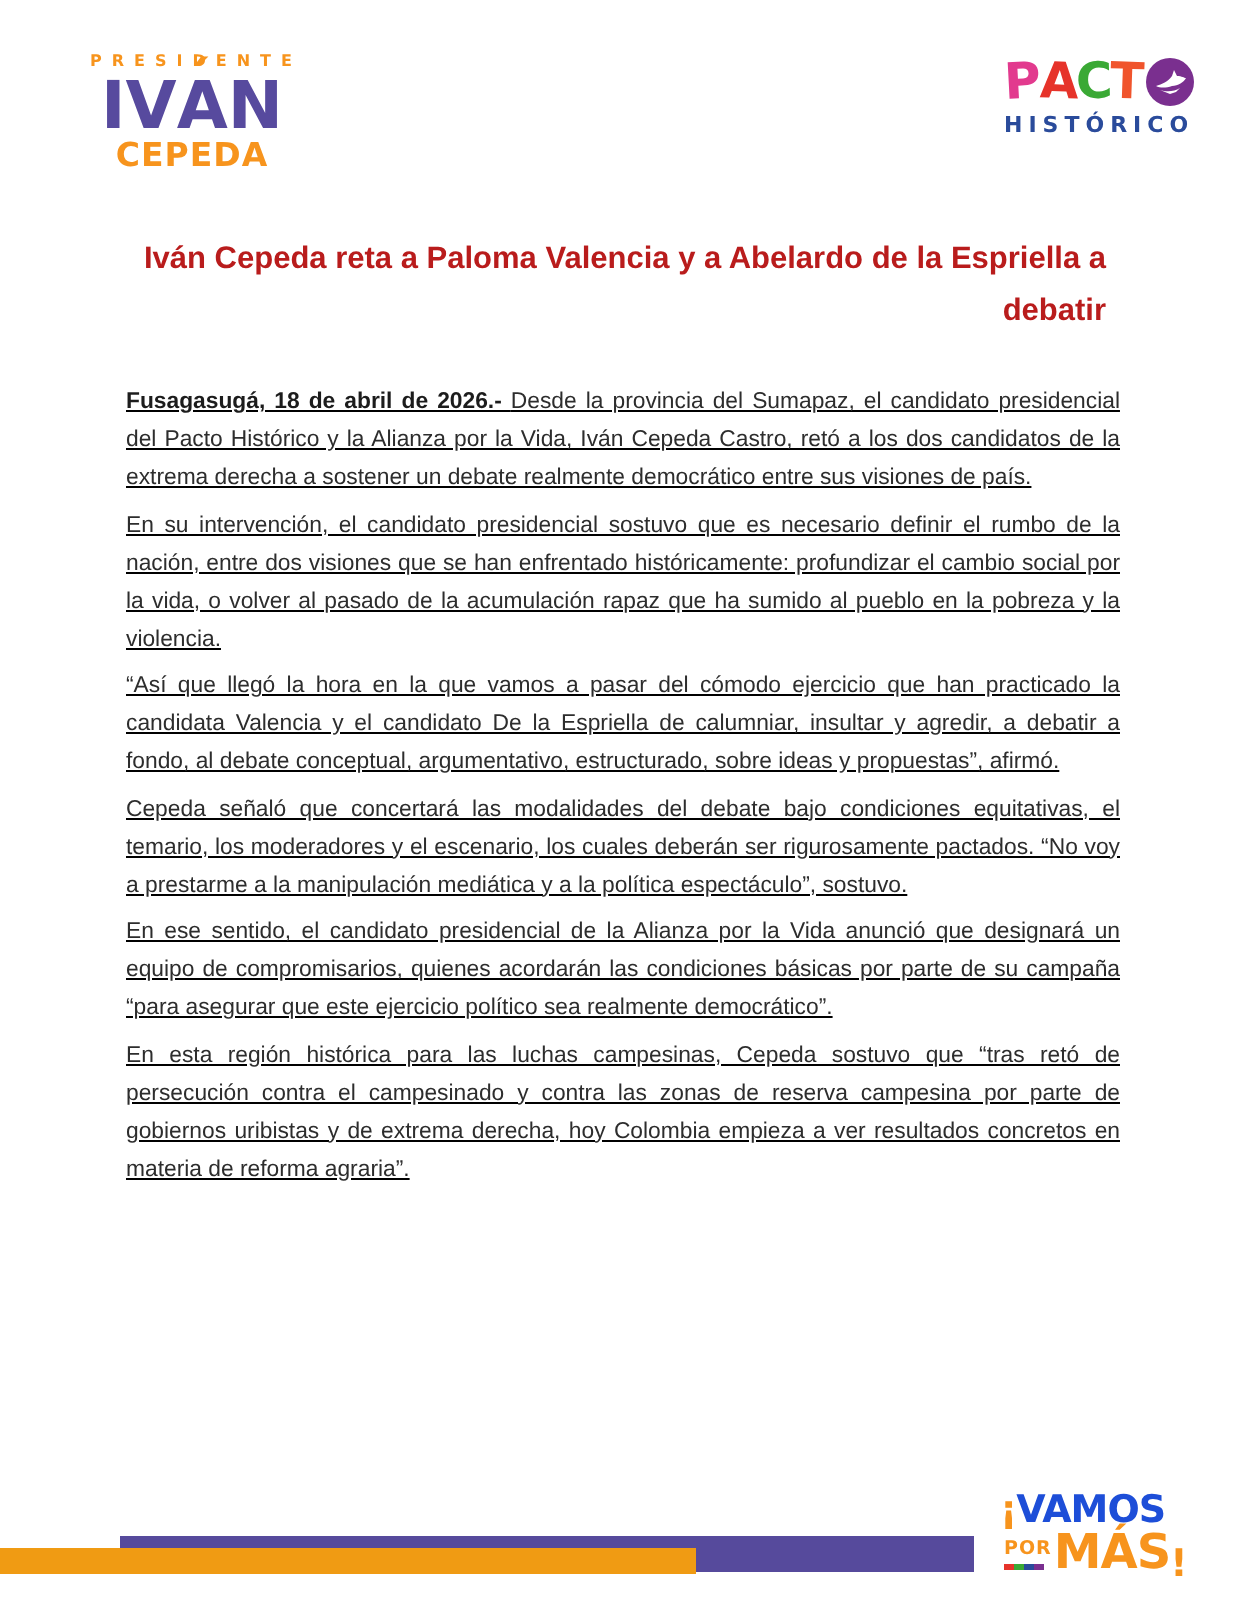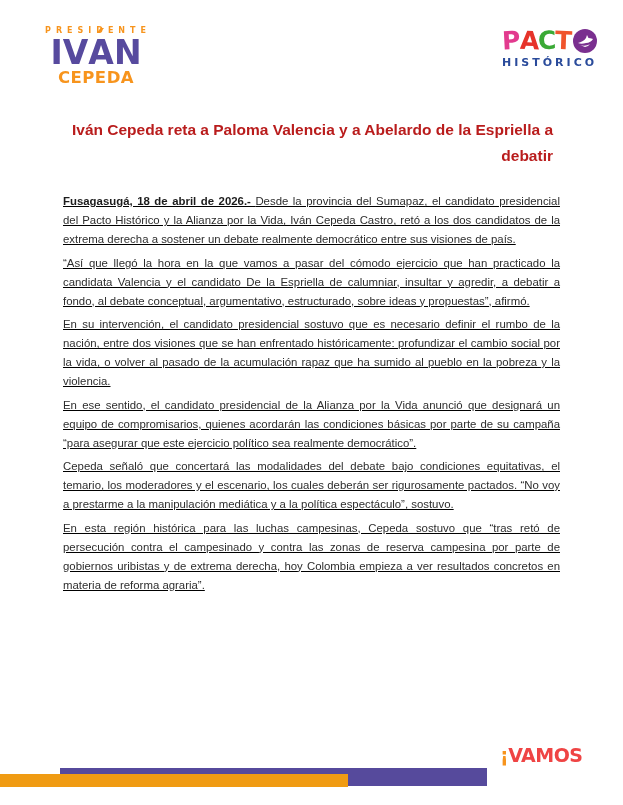--- a/index.html
+++ b/index.html
@@ -64,21 +64,21 @@
   .article-body strong { color:#1c1c1c; }
 
   
   .bar-purple { position:absolute; left:60px; top:768px; width:427px; height:18px; background:#564a9c; }
   .bar-orange { position:absolute; left:0px;  top:774px; width:348px; height:13px; background:#f09b13; }
 
   
   .logo-vamos { position:absolute; left:500px; top:746px; width:112px; font-family:"DejaVu Sans", sans-serif; }
   .logo-vamos .line1 { font-size:19px; font-weight:800; line-height:1; letter-spacing:-0.5px; }
   .logo-vamos .line1 .excl { color:#f7941d; }
-  .logo-vamos .line1 .vamos { color:#ef4444; }
+  .logo-vamos .line1 .vamos { color:#1d4ed8; }
   .logo-vamos .line2 { display:flex; align-items:flex-start; margin-top:1px; }
   .logo-vamos .por-col { display:flex; flex-direction:column; margin-top:4px; margin-left:2px; }
   .logo-vamos .por { color:#f7941d; font-size:9.5px; font-weight:800; letter-spacing:0.5px; line-height:1; }
   .logo-vamos .stripe { display:flex; margin-top:2px; }
   .logo-vamos .stripe i { width:5px; height:3px; display:block; }
   .logo-vamos .mas { color:#f7941d; font-size:24px; font-weight:800; line-height:0.9; letter-spacing:-0.5px; margin-left:1px; }
   .logo-vamos .excl-close { color:#f7941d; font-size:19px; font-weight:800; line-height:1; margin-top:7px; }
 </style>
 </head>
 <body>
@@ -95,27 +95,40 @@
     <div class="pacto"><span class="pl-p">P</span><span class="pl-a">A</span><span class="pl-c">C</span><span class="pl-t">T</span><span class="o-disc"><svg width="18" height="14" viewBox="0 0 18 14">
             <path d="M2 9 C5 8 8 7 10 4 L11 1 L12.5 4 C15 4 16 5 17 5 C16 7 13 9 10 9 C7 10 4 10 2 9 Z M4 11 C7 12 11 12 14 10 L12 12 L9 13 Z" fill="#ffffff"></path>
           </svg></span></div>
     <div class="historico">HISTÓRICO</div>
   </div>
 
   <div class="doc-title">Iván Cepeda reta a Paloma Valencia y a Abelardo de la Espriella a debatir</div>
 
   <div class="article-body">
       <p><strong>Fusagasugá, 18 de abril de 2026.- </strong>Desde la provincia del Sumapaz, el candidato presidencial del Pacto Histórico y la Alianza por la Vida, Iván Cepeda Castro, retó a los dos candidatos de la extrema derecha a sostener un debate realmente democrático entre sus visiones de país.</p>
+      <p>En su intervención, el candidato presidencial sostuvo que es necesario definir el rumbo de la nación, entre dos visiones que se han enfrentado históricamente: profundizar el cambio social por la vida, o volver al pasado de la acumulación rapaz que ha sumido al pueblo en la pobreza y la violencia.</p>
       <p>“Así que llegó la hora en la que vamos a pasar del cómodo ejercicio que han practicado la candidata Valencia y el candidato De la Espriella de calumniar, insultar y agredir, a debatir a fondo, al debate conceptual, argumentativo, estructurado, sobre ideas y propuestas”, afirmó.</p>
-      <p>En su intervención, el candidato presidencial sostuvo que es necesario definir el rumbo de la nación, entre dos visiones que se han enfrentado históricamente: profundizar el cambio social por la vida, o volver al pasado de la acumulación rapaz que ha sumido al pueblo en la pobreza y la violencia.</p>
+      <p>Cepeda señaló que concertará las modalidades del debate bajo condiciones equitativas, el temario, los moderadores y el escenario, los cuales deberán ser rigurosamente pactados. “No voy a prestarme a la manipulación mediática y a la política espectáculo”, sostuvo.</p>
       <p>En ese sentido, el candidato presidencial de la Alianza por la Vida anunció que designará un equipo de compromisarios, quienes acordarán las condiciones básicas por parte de su campaña “para asegurar que este ejercicio político sea realmente democrático”.</p>
-      <p>Cepeda señaló que concertará las modalidades del debate bajo condiciones equitativas, el temario, los moderadores y el escenario, los cuales deberán ser rigurosamente pactados. “No voy a prestarme a la manipulación mediática y a la política espectáculo”, sostuvo.</p>
       <p>En esta región histórica para las luchas campesinas, Cepeda sostuvo que “tras retó de persecución contra el campesinado y contra las zonas de reserva campesina por parte de gobiernos uribistas y de extrema derecha, hoy Colombia empieza a ver resultados concretos en materia de reforma agraria”.</p>
     </div>
 
   <div class="bar-purple"></div>
   <div class="bar-orange"></div>
 
   <div class="logo-vamos">
     <div class="line1"><span class="excl">¡</span><span class="vamos">VAMOS</span></div>
+    <div class="line2">
+      <span class="por-col">
+        <span class="por">POR</span>
+        <span class="stripe">
+            <i style="background:#e6332a"></i>
+            <i style="background:#3aa935"></i>
+            <i style="background:#2a4b9b"></i>
+            <i style="background:#7a2f8f"></i>
+          </span>
+      </span>
+      <span class="mas">MÁS</span>
+      <span class="excl-close">!</span>
+    </div>
   </div>
 
 </div>
 
 </body></html>

